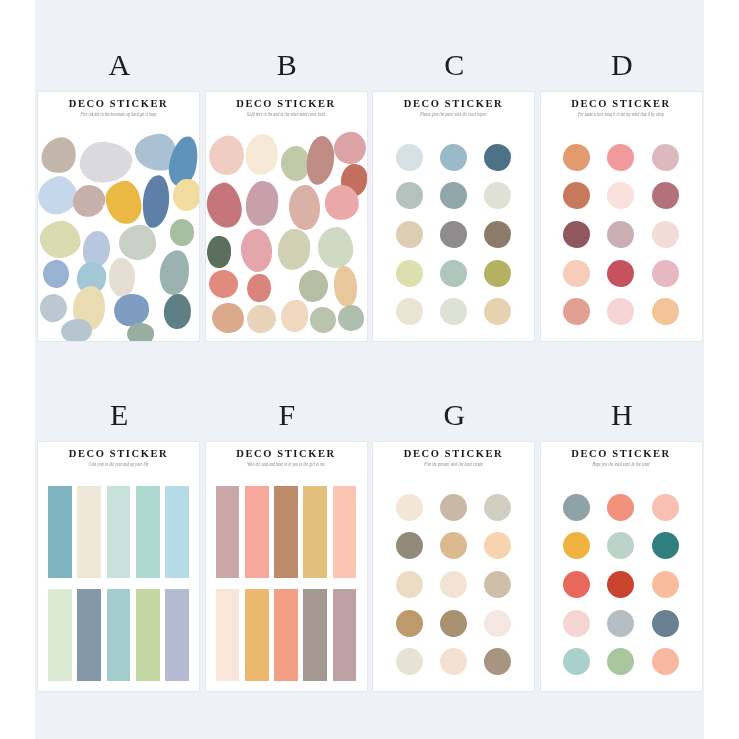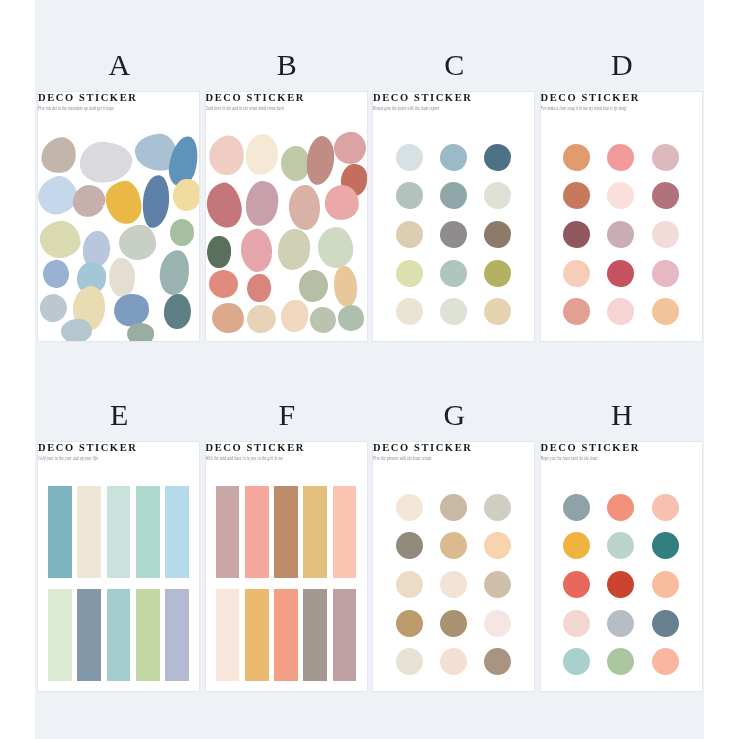--- a/index.html
+++ b/index.html
@@ -53,22 +53,22 @@
 
   .card{
     position:absolute;
     left:3px;top:44px;
     width:161px;height:249px;
     background:#ffffff;
     box-shadow:0 0 0 0.5px rgba(190,200,212,.45);
     overflow:hidden;
   }
   .card-head{
-    padding-top:0;
-    text-align:left;
+    padding-top:6px;
+    text-align:center;
   }
   .card-title{
     font-family:"Liberation Serif", serif;
     font-size:10.5px;
     letter-spacing:1.6px;
     color:#14171c;
     font-weight:700;
     white-space:nowrap;
   }
   .card-sub{

